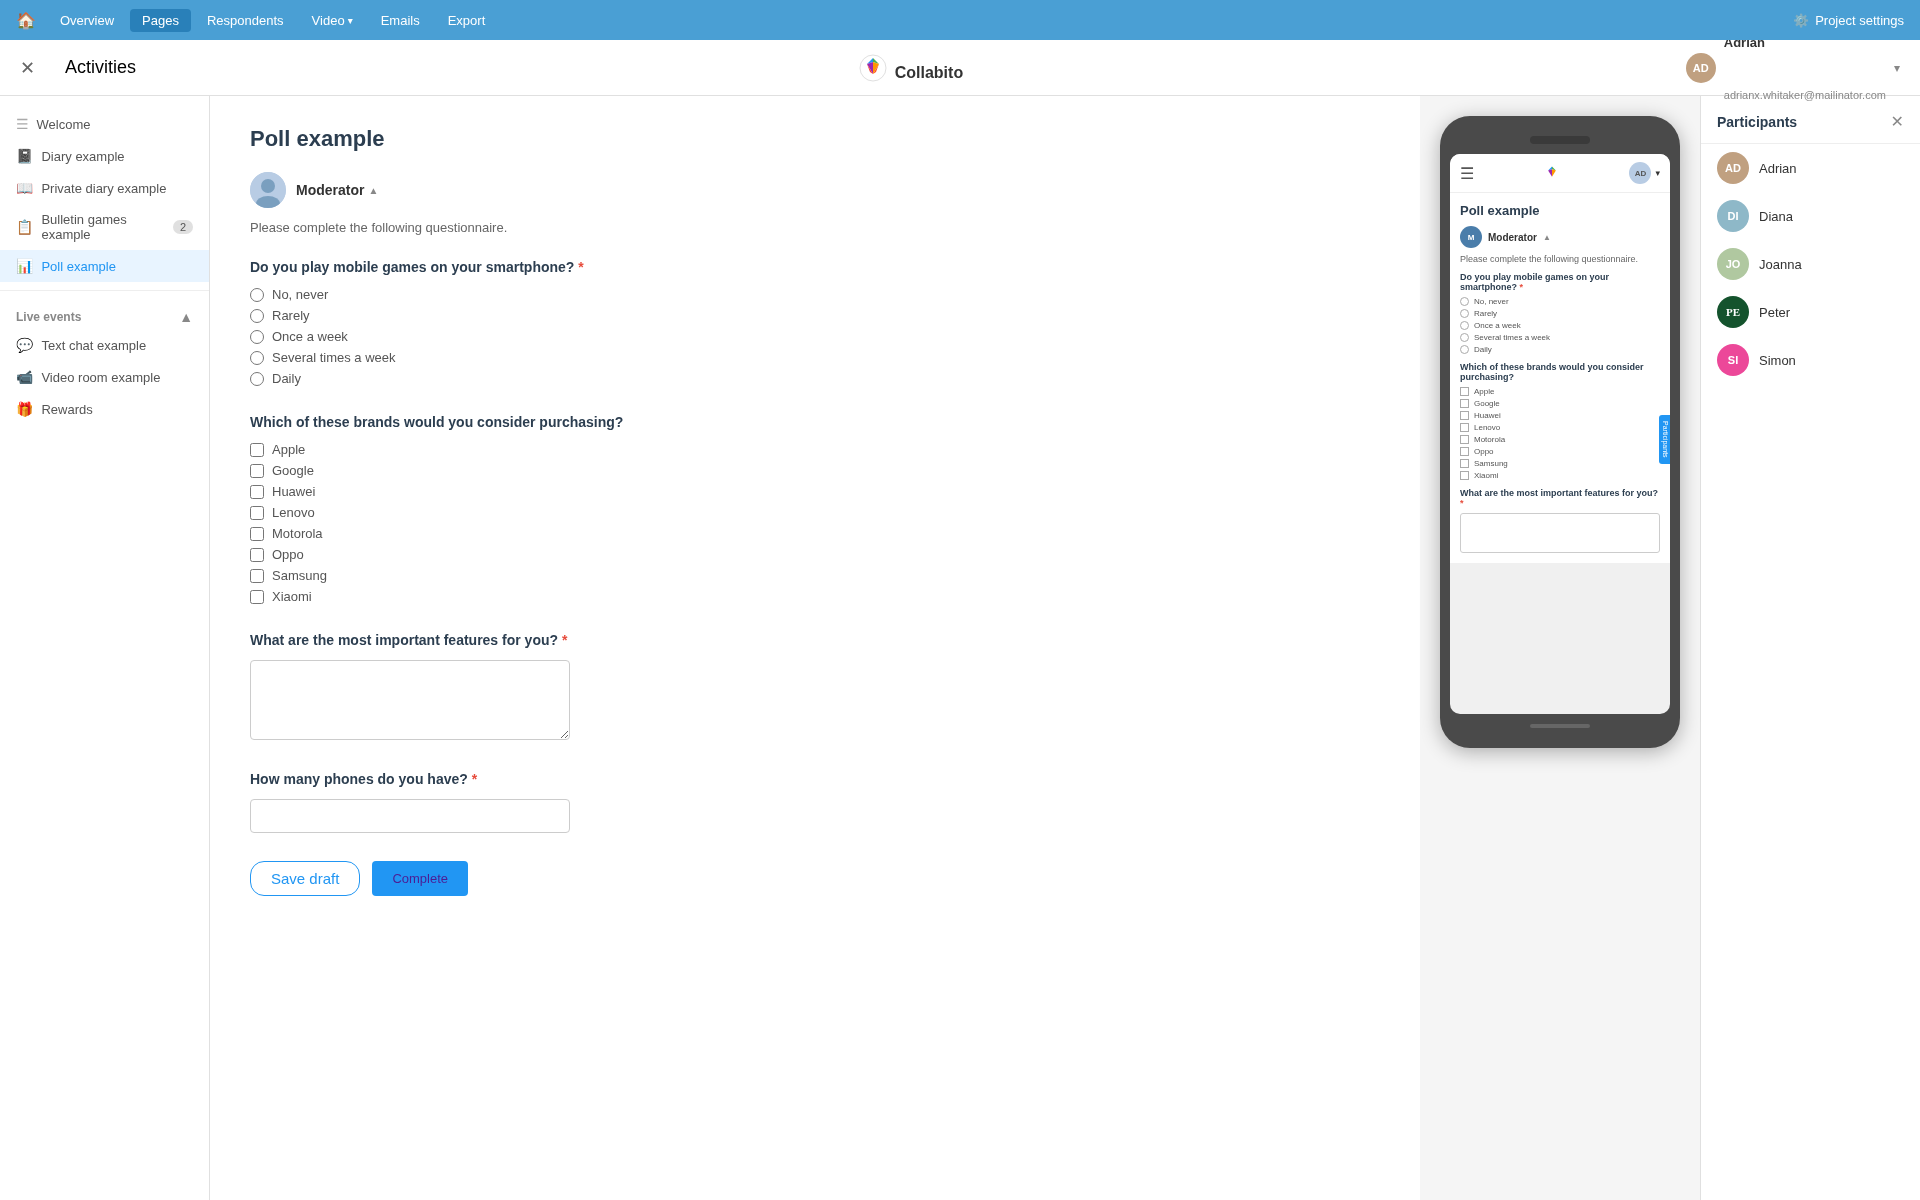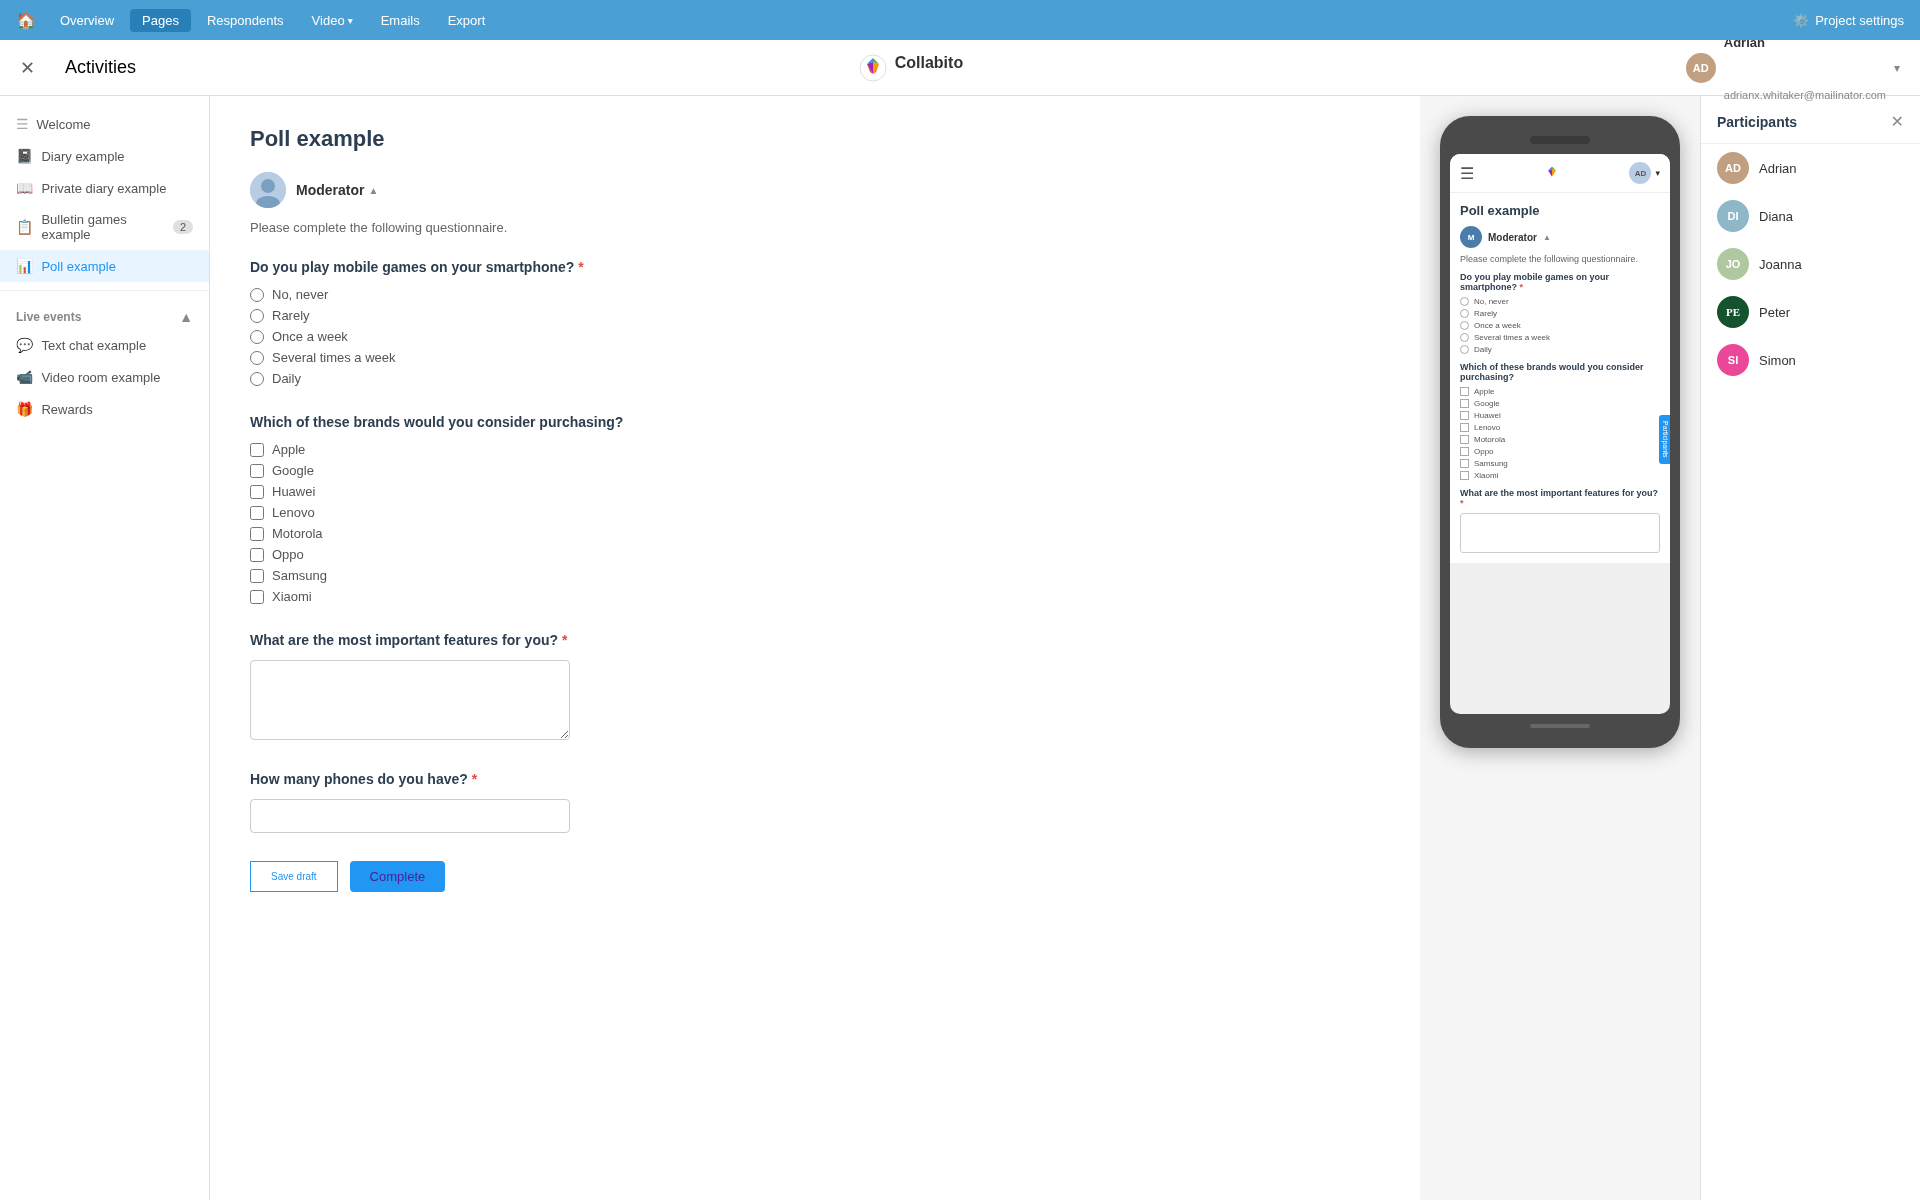--- a/index.html
+++ b/index.html
@@ -53,21 +53,21 @@
     .header-left .close-btn {
       background: none;
       border: none;
       font-size: 18px;
       cursor: pointer;
       color: #666;
     }
     .header-title { font-size: 18px; font-weight: 400; color: #000000; margin-left: 22px; }
     .header-center {
       display: flex;
-      align-items: flex-start;
+      align-items: flex-end;
       gap: 8px;
       font-size: 16px;
       font-weight: 600;
       color: #333;
     }
     .header-right {
       display: flex;
       align-items: center;
       gap: 8px;
     }
@@ -213,23 +213,23 @@
     .action-buttons {
       display: flex;
       gap: 12px;
       margin-top: 20px;
     }
     .btn-save {
       background: #fff;
       border: 1px solid #2196F3;
       color: #2196F3;
       padding: 8px 20px;
-      border-radius: 0;
+      border-radius: 14px;
       cursor: pointer;
-      font-size: 10px;
+      font-size: 15px;
     }
     .btn-complete {
       background: #2196F3;
       border: none;
       color: #4c1d95;
       padding: 8px 20px;
       border-radius: 4px;
       cursor: pointer;
       font-size: 13px;
     }

